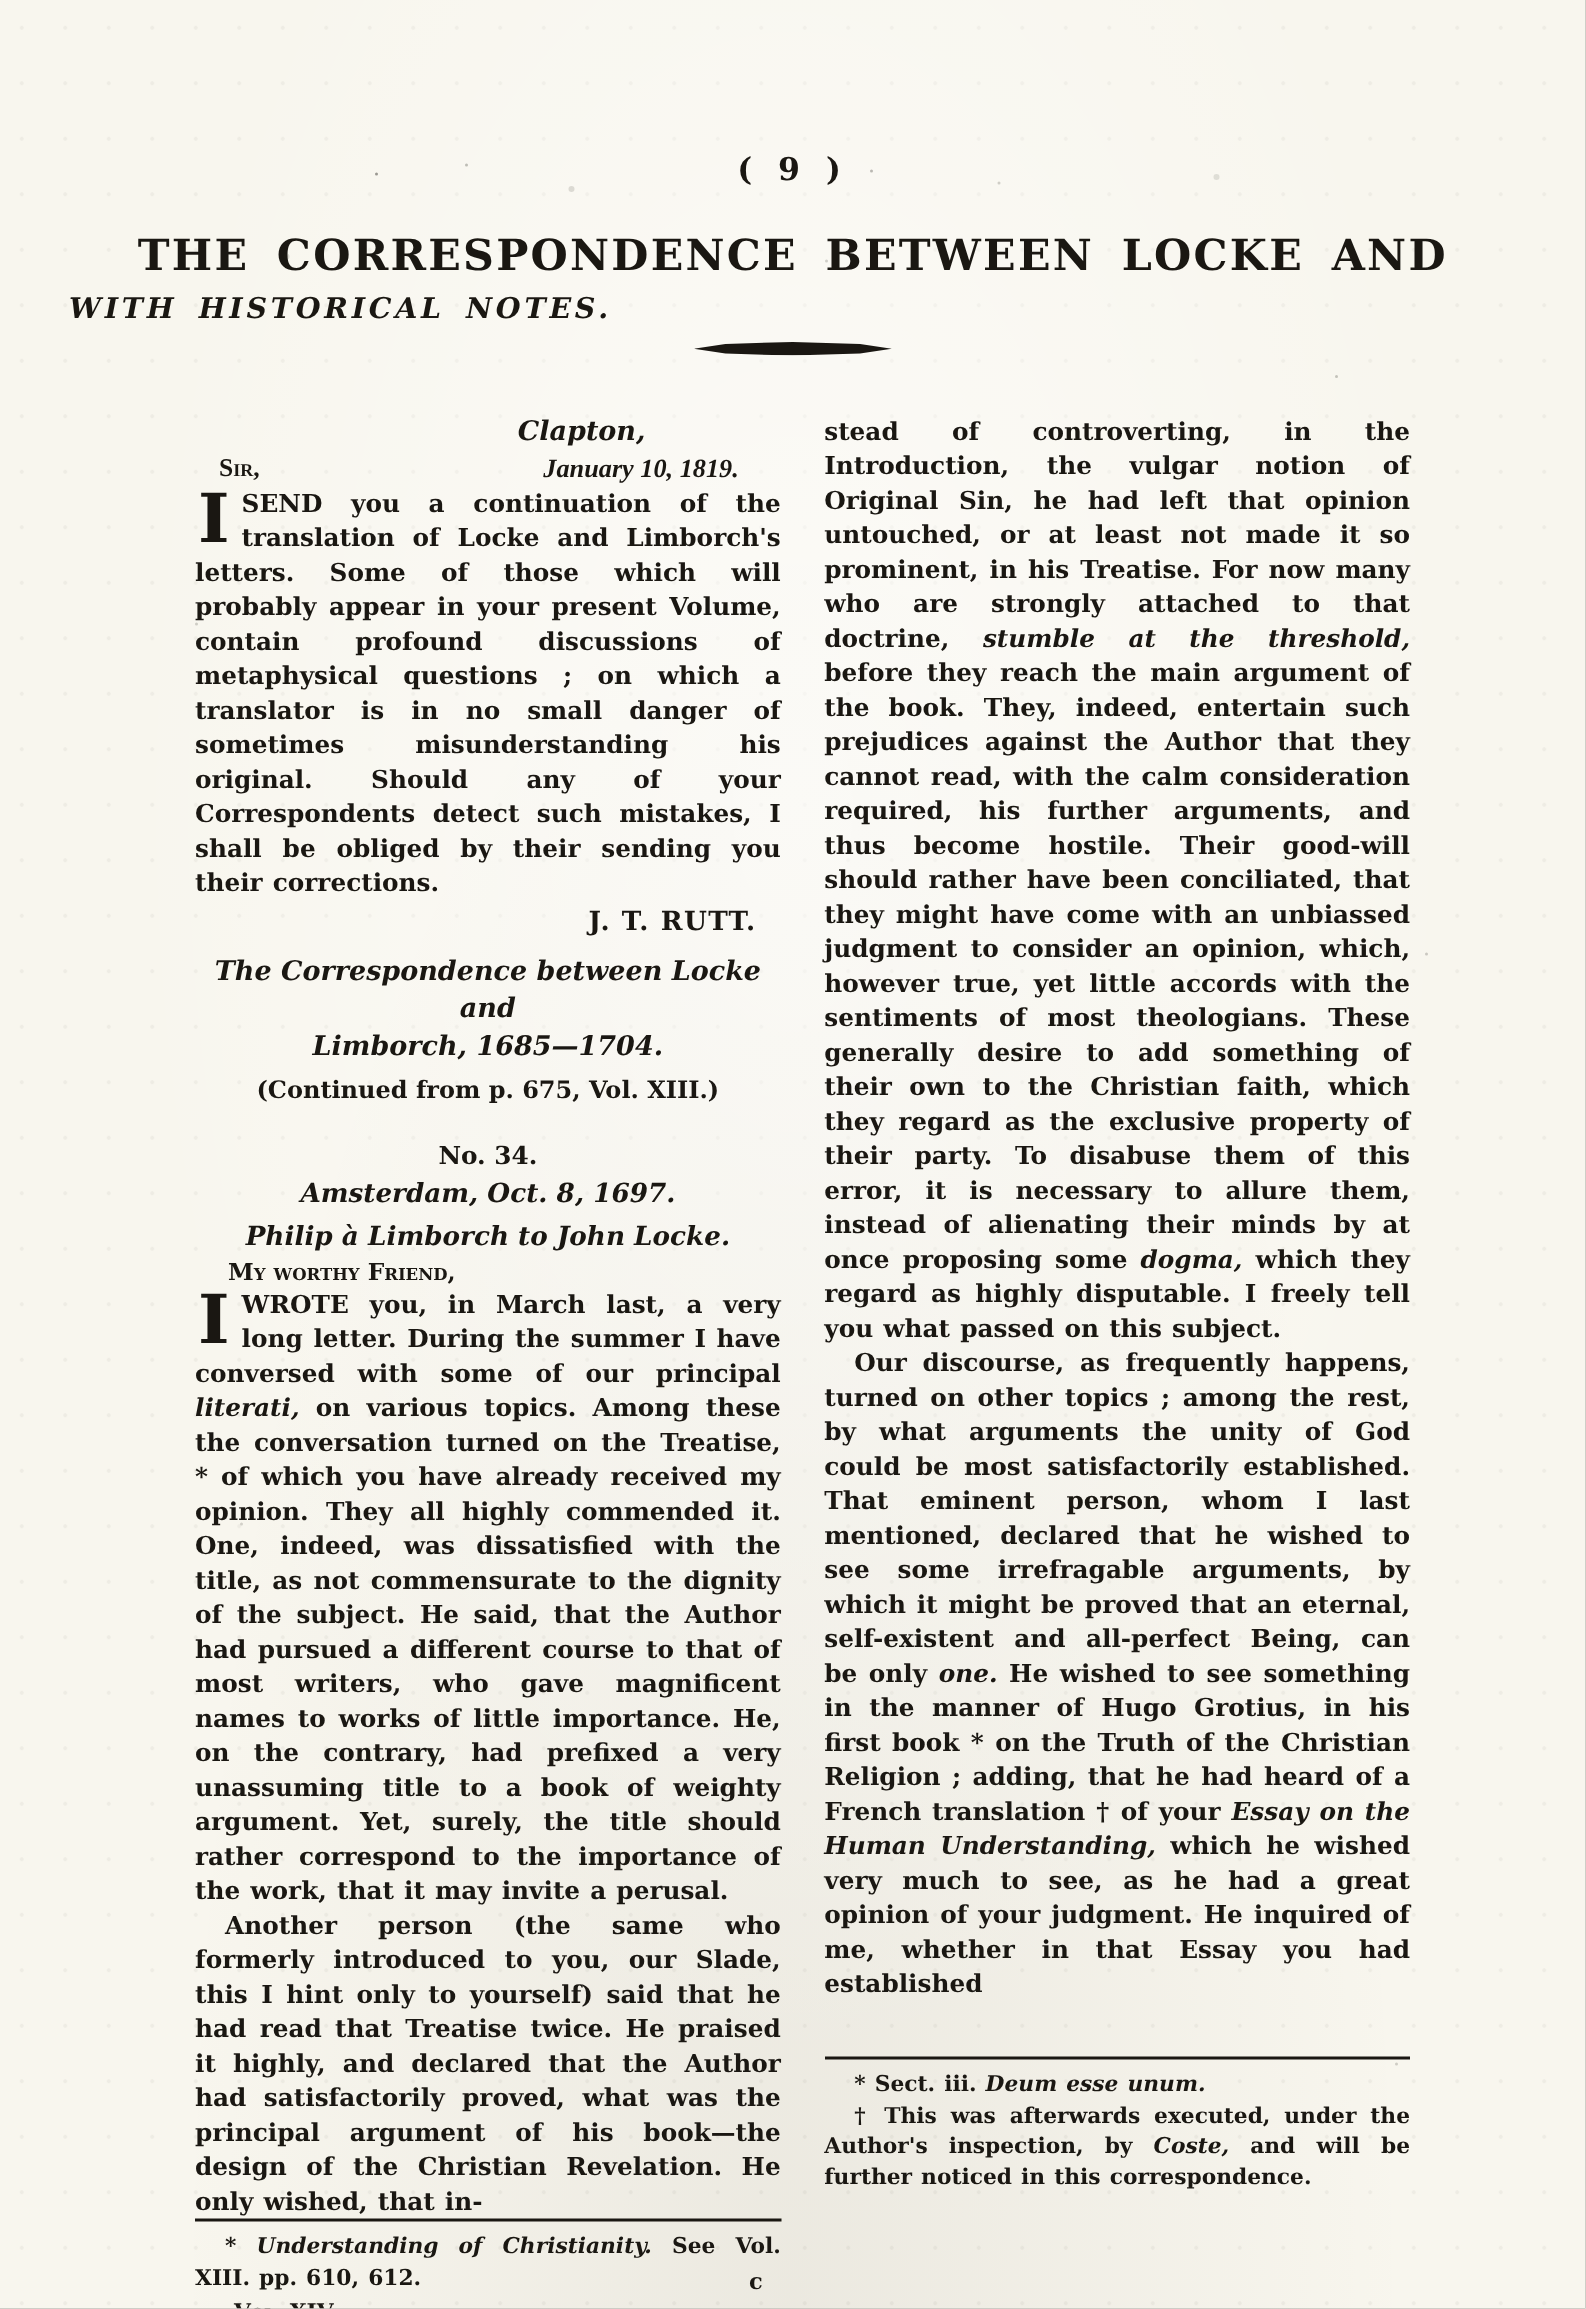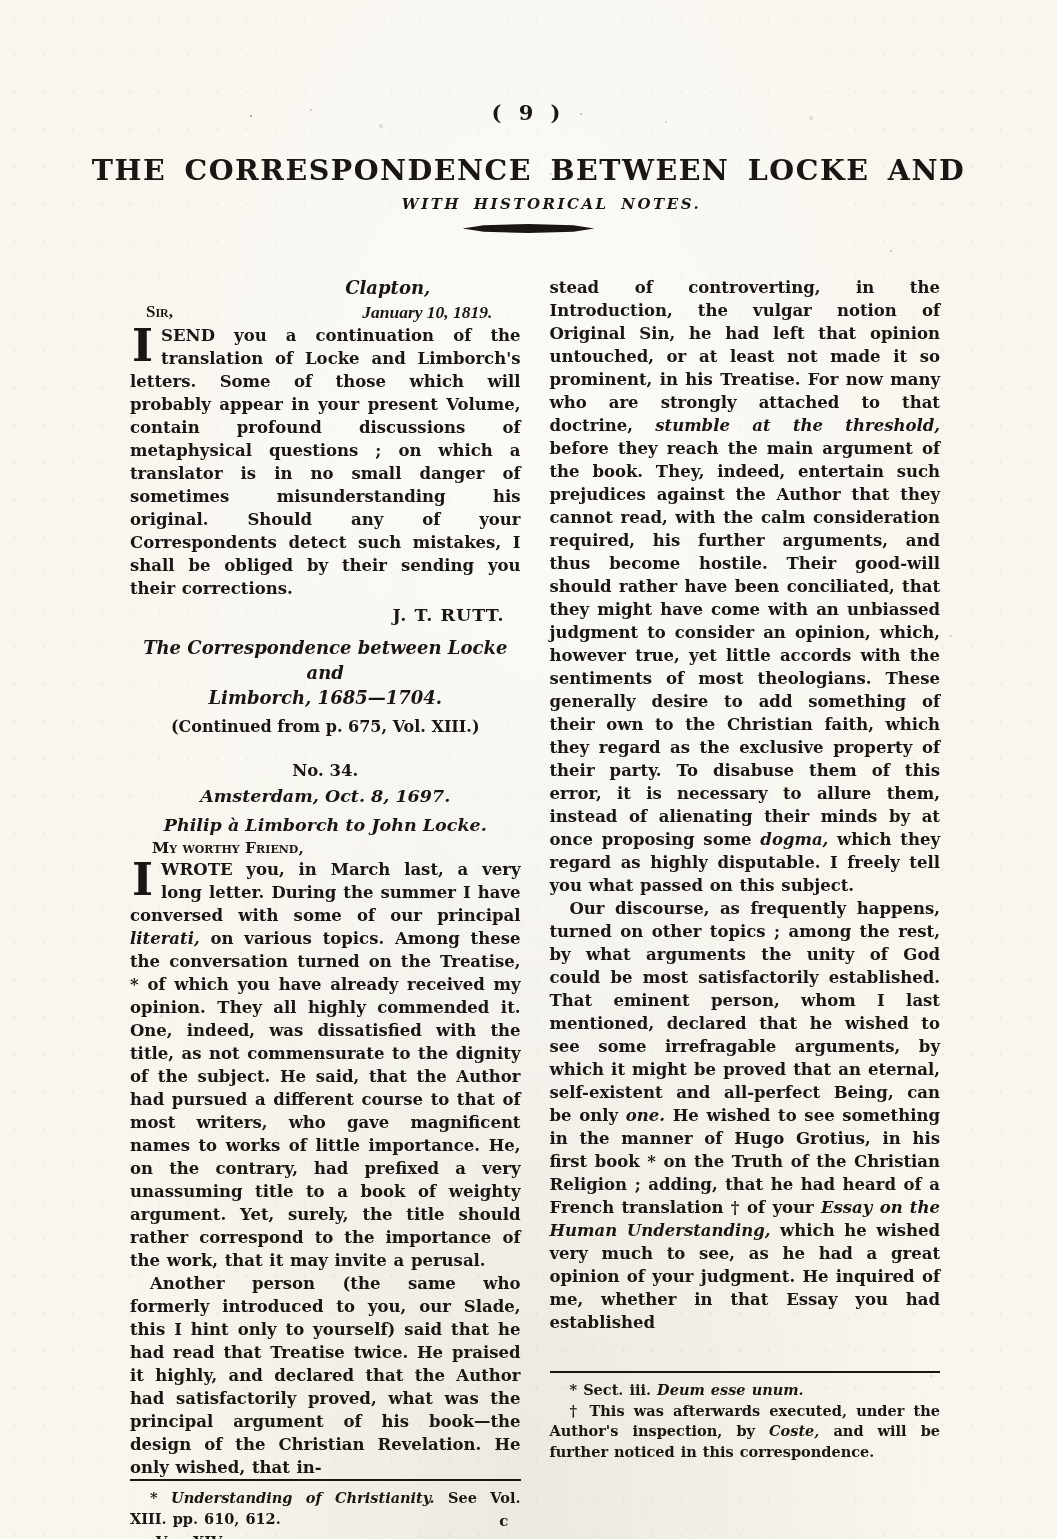--- a/index.html
+++ b/index.html
@@ -32,22 +32,22 @@
       -60px 55px 0 1px rgba(40,38,30,.15), 300px 58px 0 rgba(40,38,30,.2);
   }
 
   .pageno { padding-top:100px; text-align:center; font-size:21px; letter-spacing:5px; }
 
   .title {
     margin:26px 40px 0; text-align:center;
     font-size:28.5px; line-height:38px; letter-spacing:1.5px; word-spacing:7px;
   }
   .subtitle {
-    margin-top:6px; text-align:center; font-style:italic;
-    font-size:15px; letter-spacing:2.5px; word-spacing:5px;padding-left:46px;
+    margin-top:6px; text-align:left; font-style:italic;
+    font-size:19px; letter-spacing:2.5px; word-spacing:5px;padding-left:46px;
   }
   .ornament {
     width:132px; height:9px; margin:11px auto 0; background:var(--ink);
     clip-path:polygon(0 50%, 16% 14%, 50% 0, 84% 14%, 100% 50%, 84% 86%, 50% 100%, 16% 86%);
   }
 
   .columns {
     position:absolute; top:276px; left:130px; width:810px; height:1186px;
     display:flex; gap:29px;
   }

